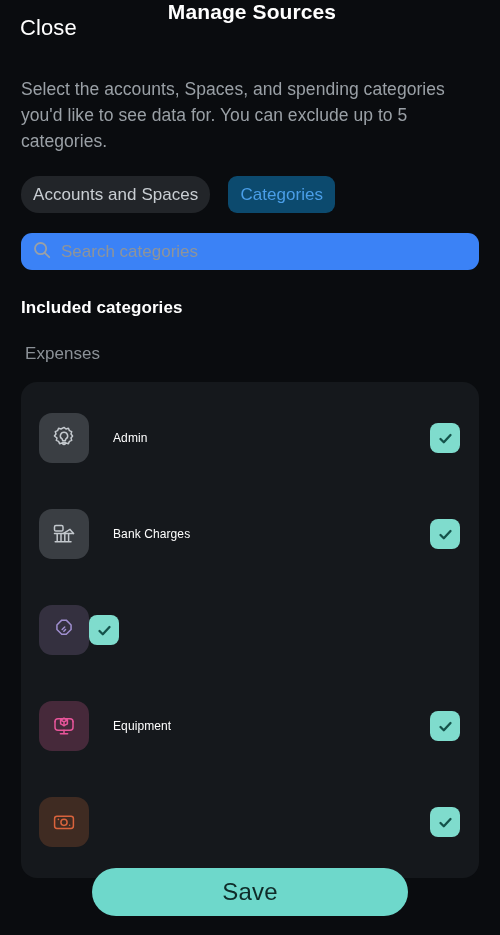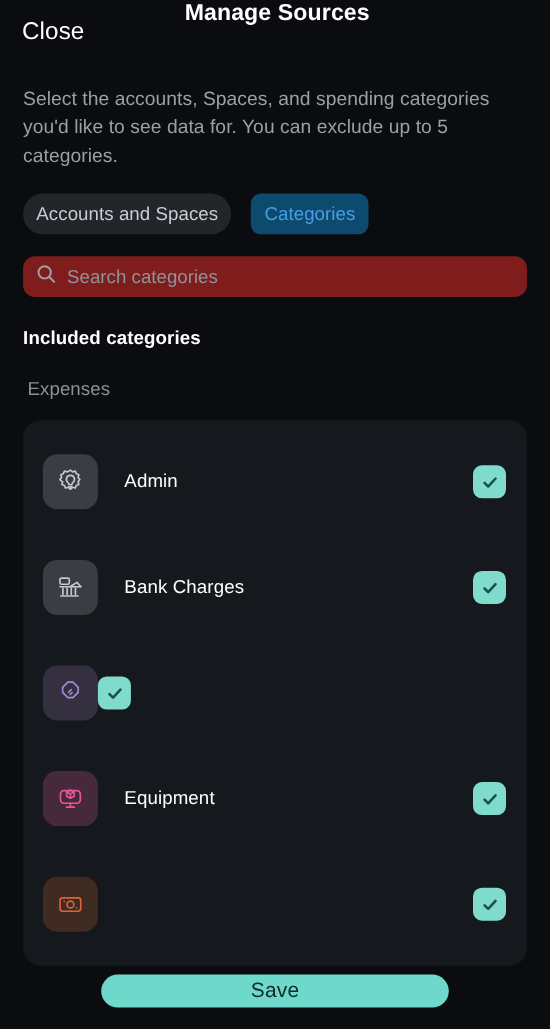--- a/index.html
+++ b/index.html
@@ -79,21 +79,21 @@
   }
   .tab-active {
     background: #0c4a6e;
     color: #4a9ee8;
   }
 
   
   .search-wrap {
     margin: 20px 21px 0 21px;
     height: 37px;
-    background: #7f1d1d;
+    background: #3b82f6;
     border-radius: 11px;
     display: flex;
     align-items: center;
     padding: 0 12px;
     gap: 10px;
   }
   .search-icon { flex: 0 0 auto; display: block; }
   .search-input {
     flex: 1 1 auto;
     background: transparent;
@@ -140,21 +140,21 @@
     height: 50px;
     border-radius: 13px;
     flex: 0 0 auto;
     display: flex;
     align-items: center;
     justify-content: center;
   }
   .row-label {
     flex: 1 1 auto;
     margin-left: 24px;
-    font-size: 17px;
+    font-size: 12px;
     color: #ffffff;
     letter-spacing: 0.1px;
   }
   .checkbox {
     width: 30px;
     height: 30px;
     border-radius: 8px;
     background: #7fdccd;
     flex: 0 0 auto;
     display: flex;
@@ -166,26 +166,26 @@
   
   .save-bar {
     position: absolute;
     left: 0;
     right: 0;
     bottom: 0;
     padding: 0 92px 19px 92px;
   }
   .save-btn {
     width: 100%;
-    height: 30px;
+    height: 48px;
     border-radius: 24px;
     background: #6ed8cb;
     border: none;
     font-family: inherit;
-    font-size: 19px;
+    font-size: 24px;
     color: #0f2b29;
     cursor: pointer;
     letter-spacing: 0.2px;
   }
 </style>
 </head>
 <body>
 
 <div class="header">
   <button class="close-btn">Close</button>

